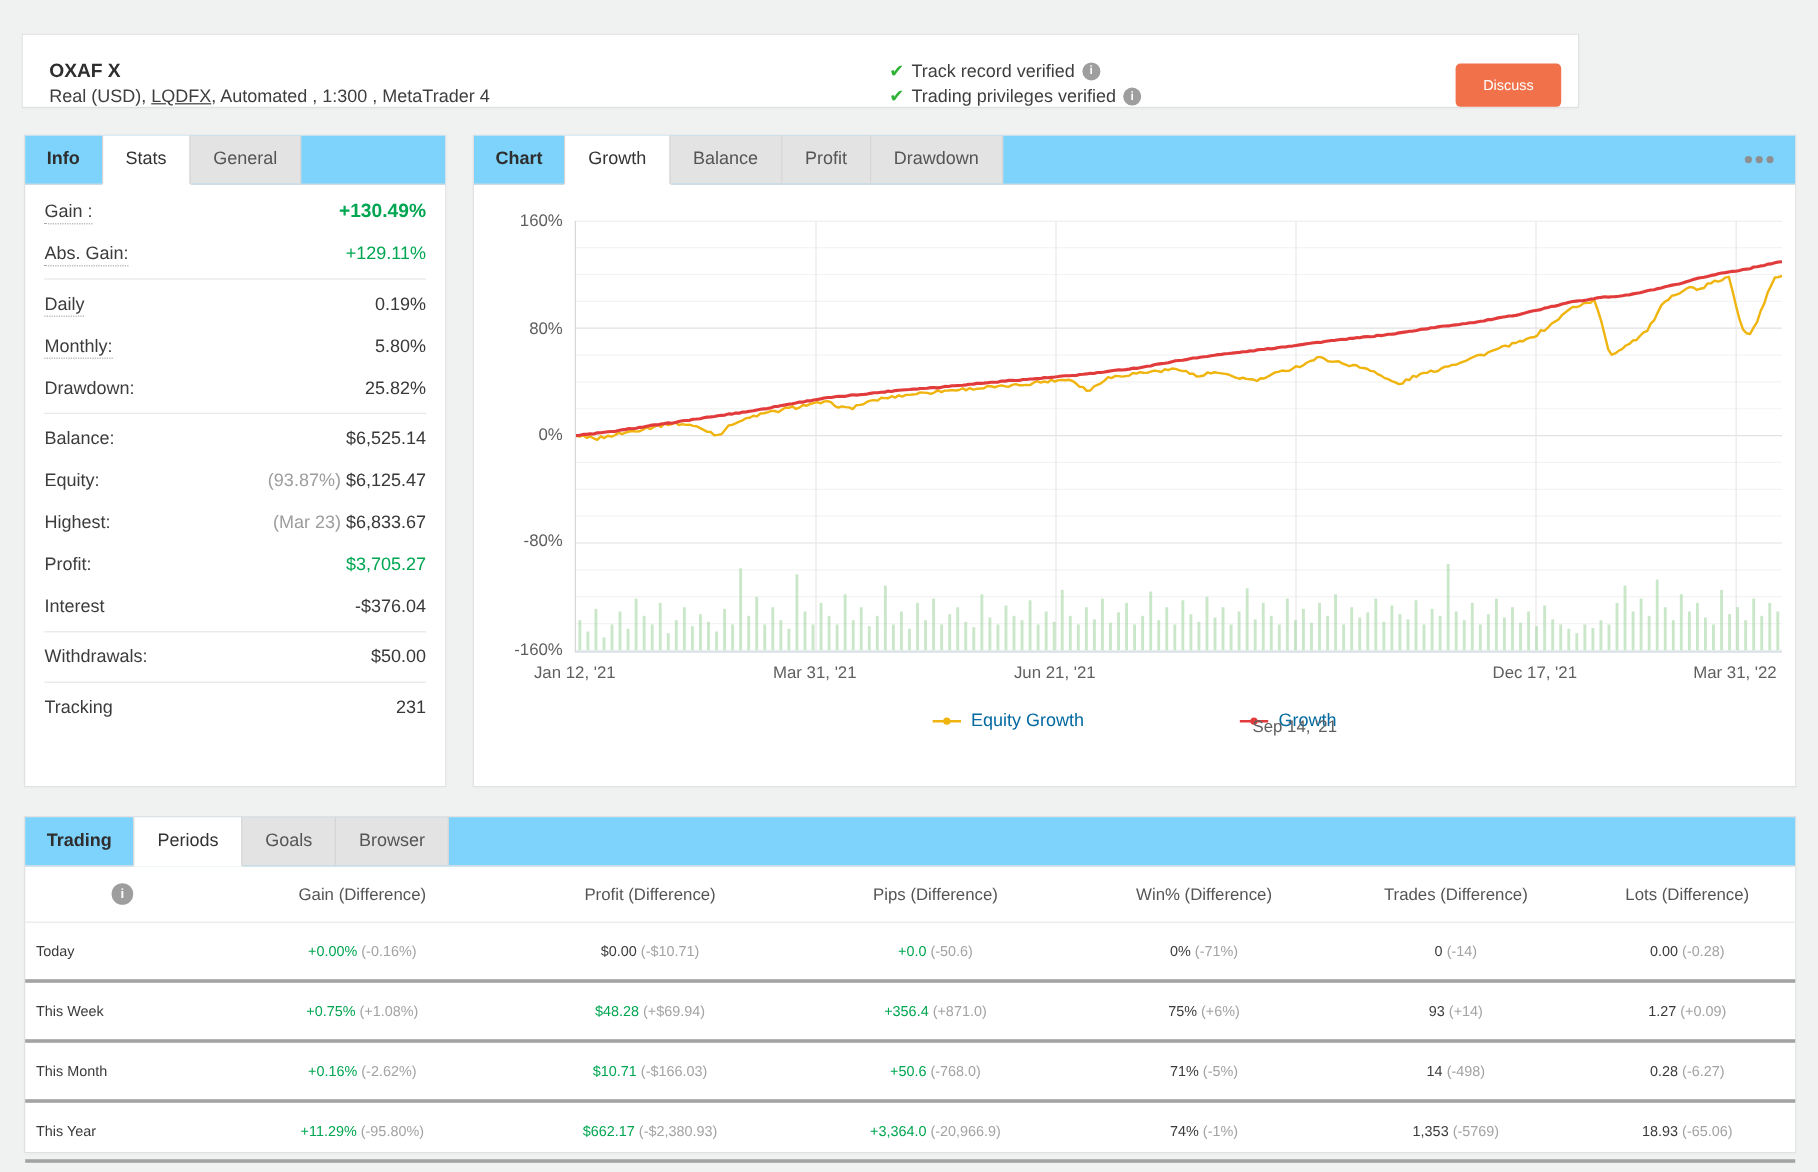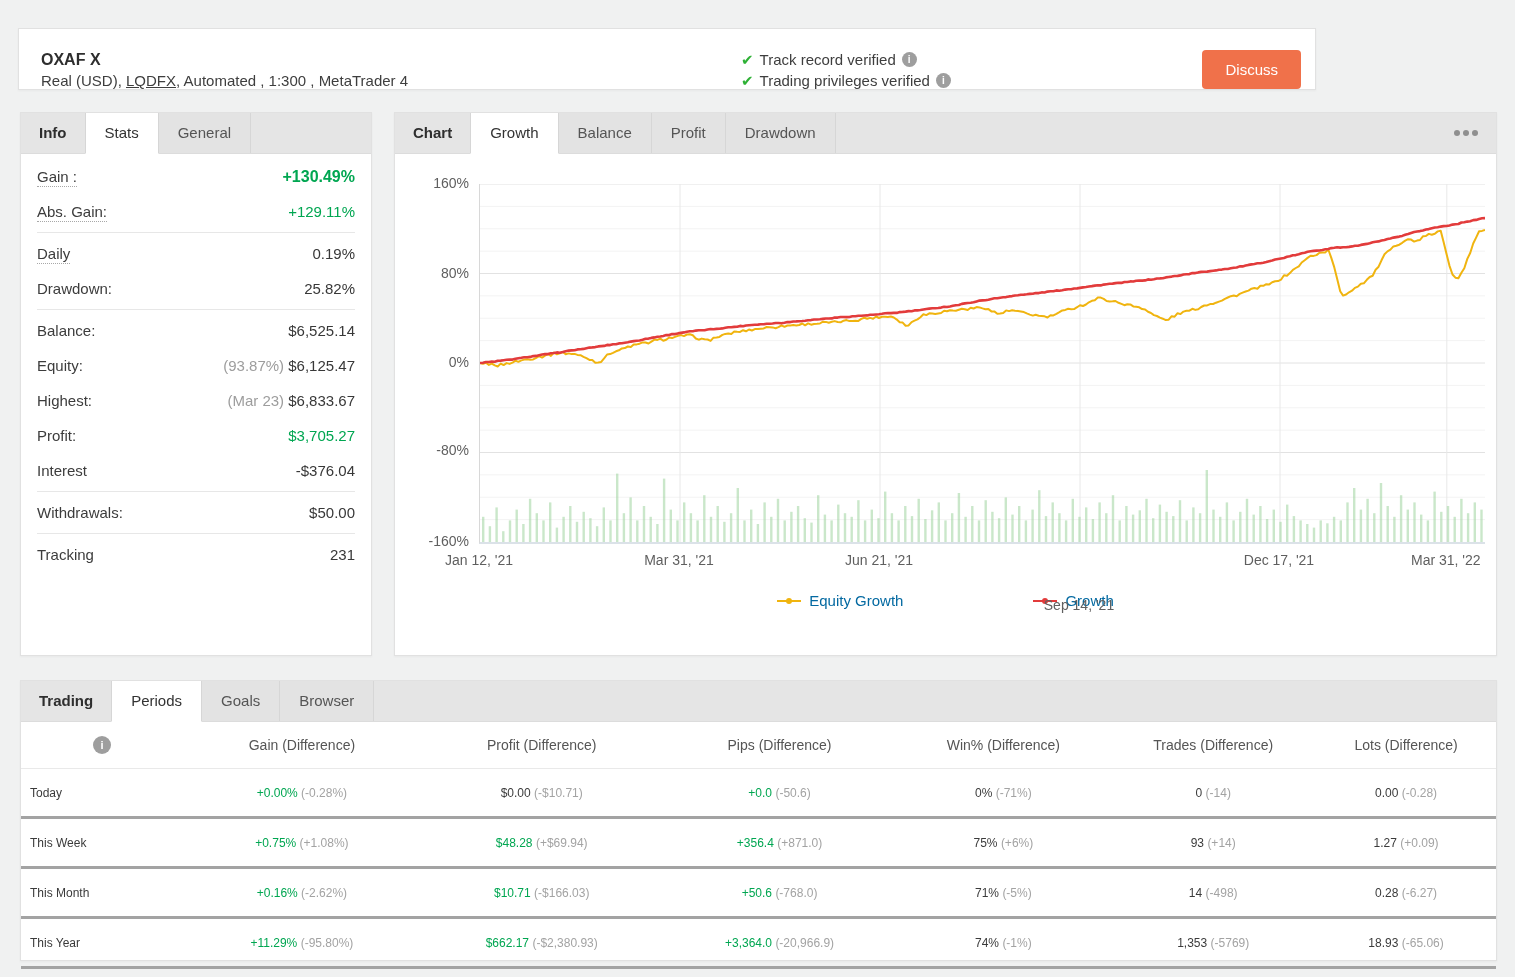--- a/index.html
+++ b/index.html
@@ -15,24 +15,24 @@
   .hleft{flex:0 0 700px;display:flex;flex-direction:column;justify-content:center;gap:3px;}
   .title-row{font-size:16px;font-weight:bold;color:#2e2e2e;display:flex;align-items:center;}
   .redacted{display:inline-block;width:92px;height:16px;background:#fff;margin-left:6px;border-radius:2px;}
   .subtitle{font-size:15px;color:#3e3e3e;}
   .subtitle a{color:#3e3e3e;text-decoration:underline;cursor:pointer;}
   .hmid{flex:1;display:flex;flex-direction:column;gap:4px;}
   .vrow{display:flex;align-items:center;gap:6px;font-size:15px;color:#3e3e3e;}
   .check{color:#2eb135;font-size:15px;font-weight:bold;line-height:1;}
   .info-ic{display:inline-flex;width:15px;height:15px;border-radius:50%;background:#9e9e9e;color:#fff;
     font-size:10px;font-weight:bold;align-items:center;justify-content:center;font-style:normal;cursor:pointer;flex:0 0 auto;}
-  #discuss-btn{background:#f0714a;color:#fff;border:none;border-radius:4px;padding:11px 23px;font-size:15px;
+  #discuss-btn{background:#f0714a;color:#fff;border:none;border-radius:4px;padding:11px 23px;font-size:12px;
     font-family:inherit;cursor:pointer;margin-left:auto;}
   
-  .tabbar{height:40px;background:#e5e5e5;border-bottom:1px solid #dcdcdc;display:flex;align-items:stretch;position:relative;text-align:center;}
+  .tabbar{height:40px;background:#7dd3fc;border-bottom:1px solid #dcdcdc;display:flex;align-items:stretch;position:relative;text-align:center;}
   .tab{padding:0 19px;line-height:40px;font-size:15px;color:#555;background:#e3e3e3;border-right:1px solid #d6d6d6;
     border-left:1px solid #d6d6d6;margin-left:-1px;cursor:pointer;white-space:nowrap;}
   .tab.title{background:transparent;border:none;color:#2e2e2e;font-weight:bold;cursor:default;}
   .tab.active{background:#fff;color:#333;border-bottom:1px solid #fff;margin-bottom:-1px;}
   .dots{position:absolute;right:18px;top:17px;display:flex;gap:3px;cursor:pointer;}
   .dots i{width:6px;height:6px;border-radius:50%;background:#8f8f8f;display:block;}
   
   #stats-panel{left:20px;top:112px;width:352px;height:544px;}
   #stats-rows{padding:5px 16px 0 16px;}
   .srow{display:flex;justify-content:space-between;align-items:baseline;padding:8px 0;font-size:15px;line-height:19px;}
@@ -104,20 +104,24 @@
         <span class="val"><span class="green big">+130.49%</span></span>
       </div>
       <div class="srow">
         <span class="lbl"><span class="dotted">Abs. Gain:</span></span>
         <span class="val"><span class="green">+129.11%</span></span>
       </div>
       <div class="sdivider"></div>
       <div class="srow">
         <span class="lbl"><span class="dotted">Daily</span></span>
         <span class="val"><span>0.19%</span></span>
+      </div>
+      <div class="srow">
+        <span class="lbl"><span class="dotted">Monthly:</span></span>
+        <span class="val"><span>5.80%</span></span>
       </div>
       <div class="srow">
         <span class="lbl"><span>Drawdown:</span></span>
         <span class="val"><span>25.82%</span></span>
       </div>
       <div class="sdivider"></div>
       <div class="srow">
         <span class="lbl"><span>Balance:</span></span>
         <span class="val"><span>$6,525.14</span></span>
       </div>
@@ -389,21 +393,21 @@
       <div class="pcell">Gain (Difference)</div>
       <div class="pcell">Profit (Difference)</div>
       <div class="pcell">Pips (Difference)</div>
       <div class="pcell">Win% (Difference)</div>
       <div class="pcell">Trades (Difference)</div>
       <div class="pcell">Lots (Difference)</div>
     </div>
   <div id="ptable-rows">
       <div class="pgrid prow">
         <div class="plabel">Today</div>
-        <div class="pcell"><span class="green">+0.00%</span> <span class="diff">(-0.28%)</span></div>
+        <div class="pcell"><span class="green">+0.00%</span> <span class="diff">(-0.16%)</span></div>
         <div class="pcell"><span>$0.00</span> <span class="diff">(-$10.71)</span></div>
         <div class="pcell"><span class="green">+0.0</span> <span class="diff">(-50.6)</span></div>
         <div class="pcell"><span>0%</span> <span class="diff">(-71%)</span></div>
         <div class="pcell"><span>0</span> <span class="diff">(-14)</span></div>
         <div class="pcell"><span>0.00</span> <span class="diff">(-0.28)</span></div>
       </div>
       <div class="pgrid prow">
         <div class="plabel">This Week</div>
         <div class="pcell"><span class="green">+0.75%</span> <span class="diff">(+1.08%)</span></div>
         <div class="pcell"><span class="green">$48.28</span> <span class="diff">(+$69.94)</span></div>

